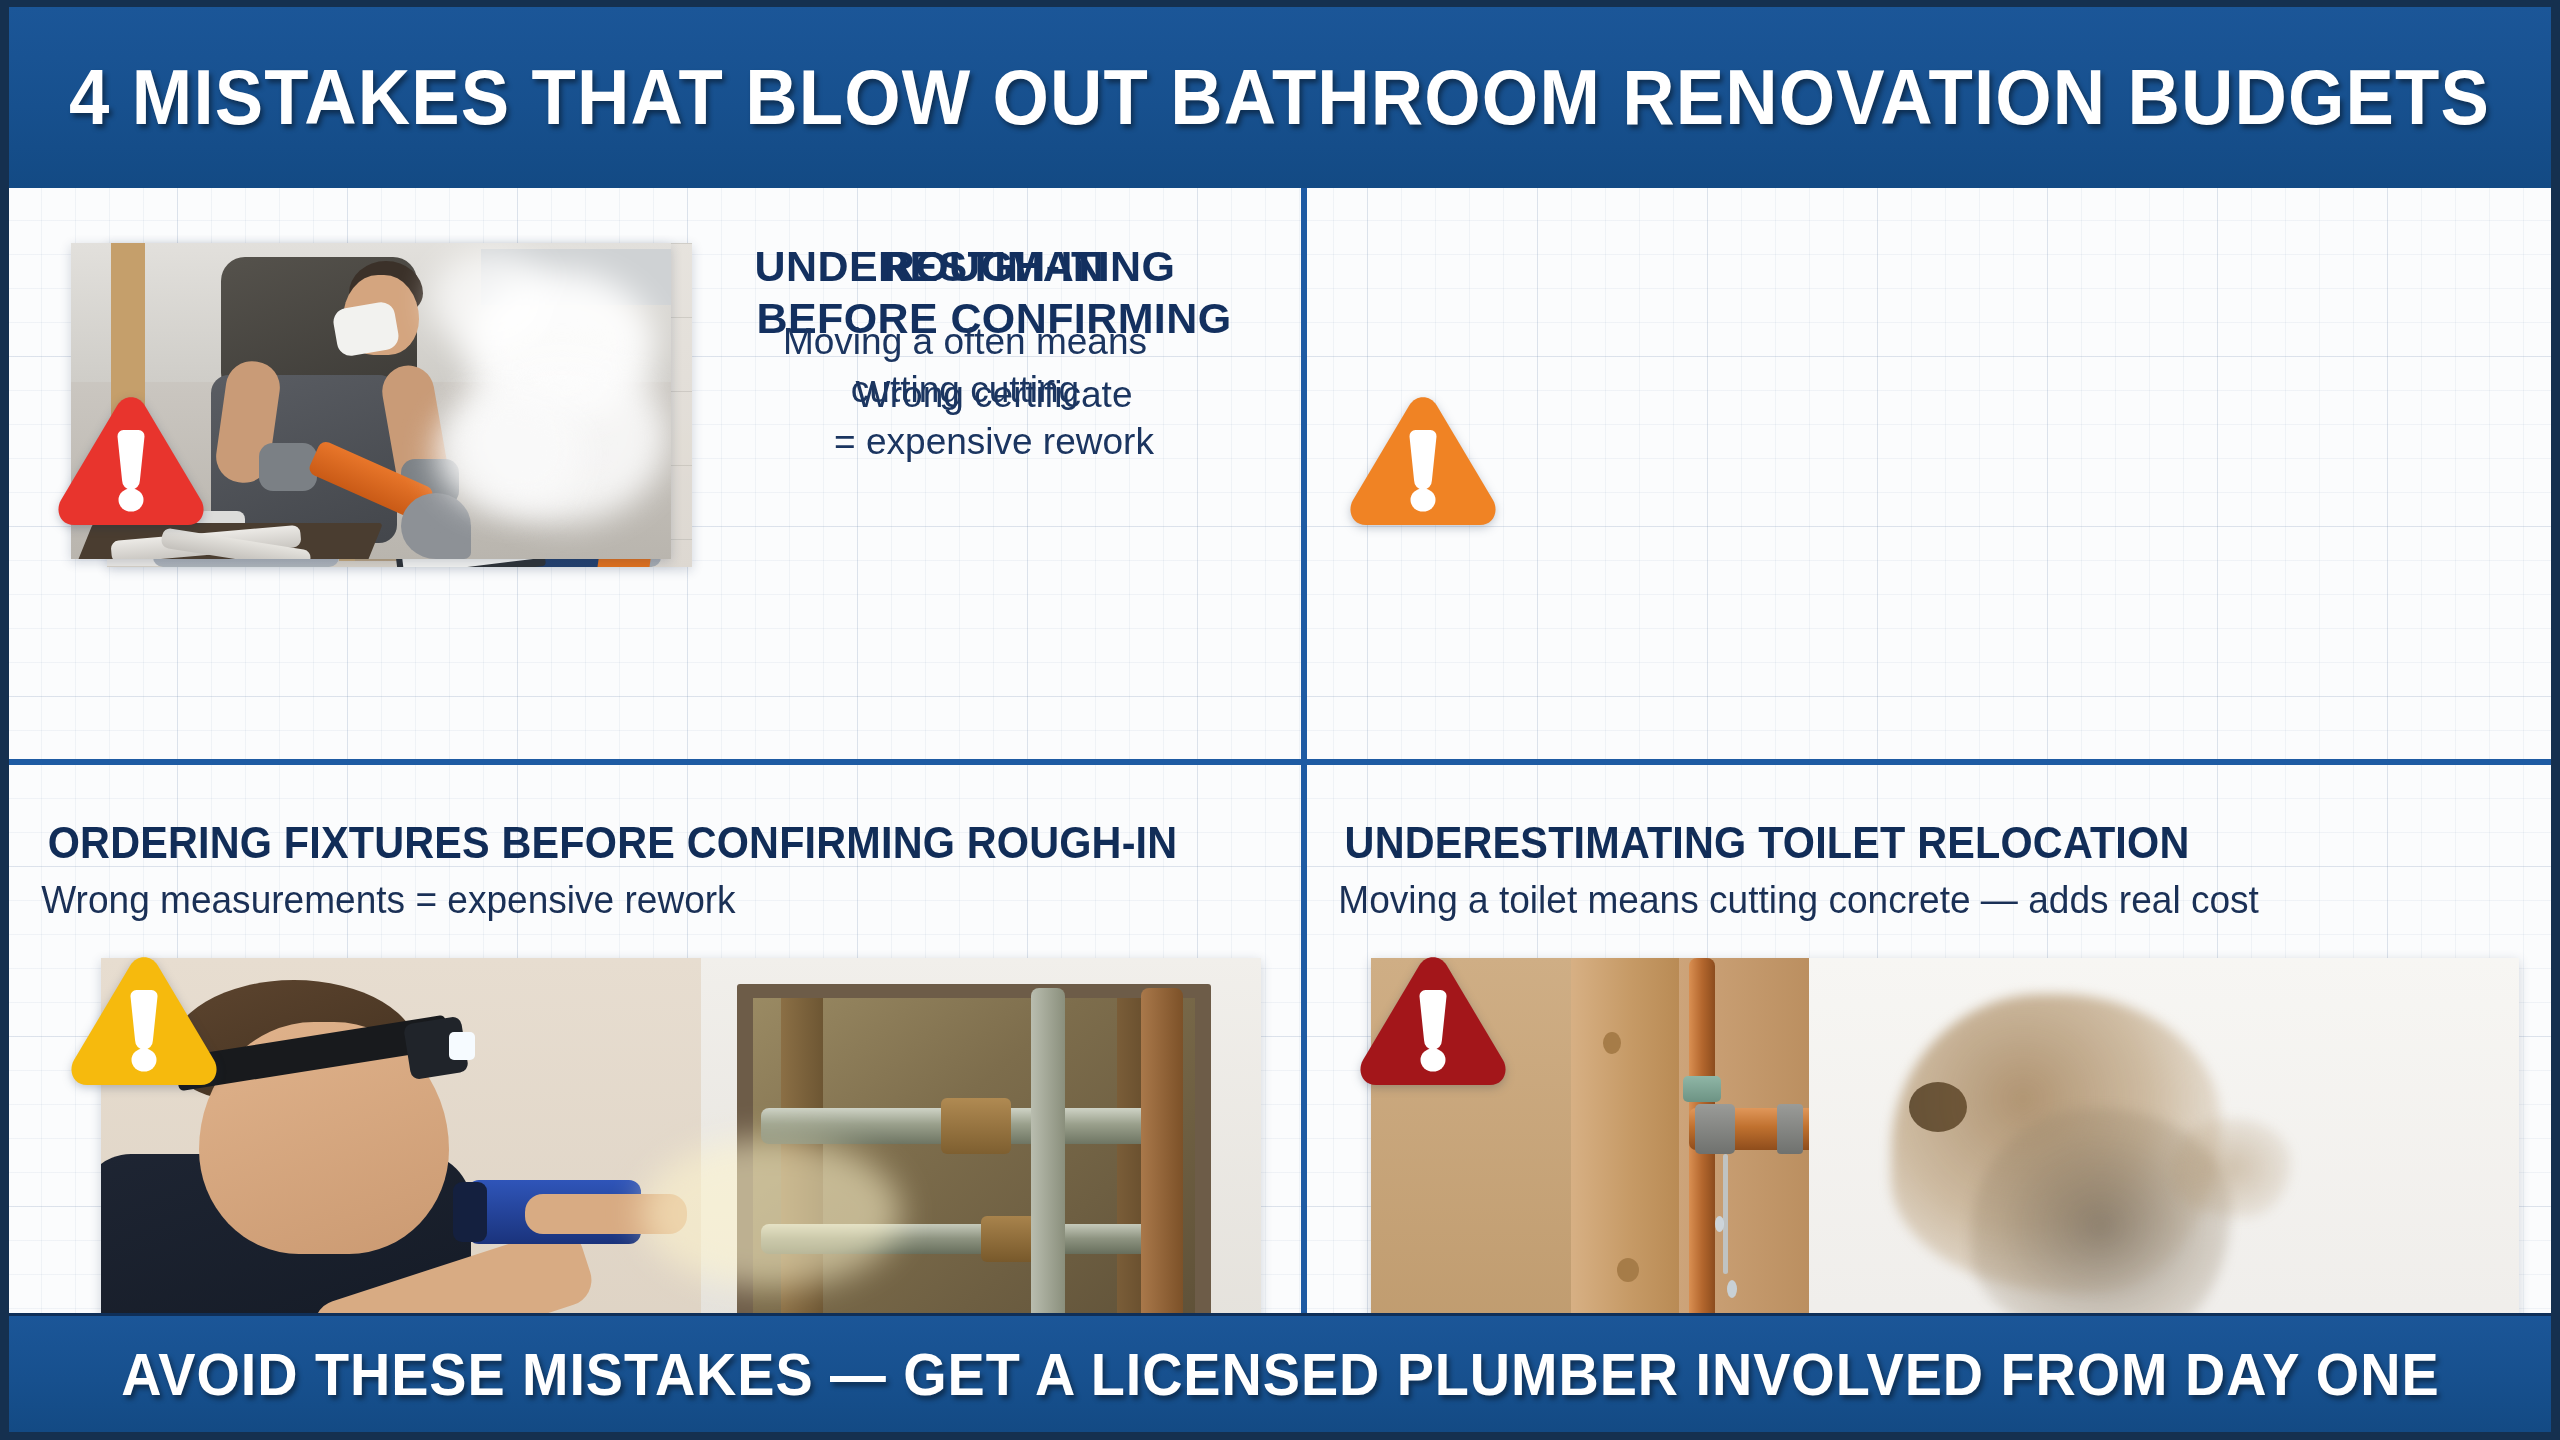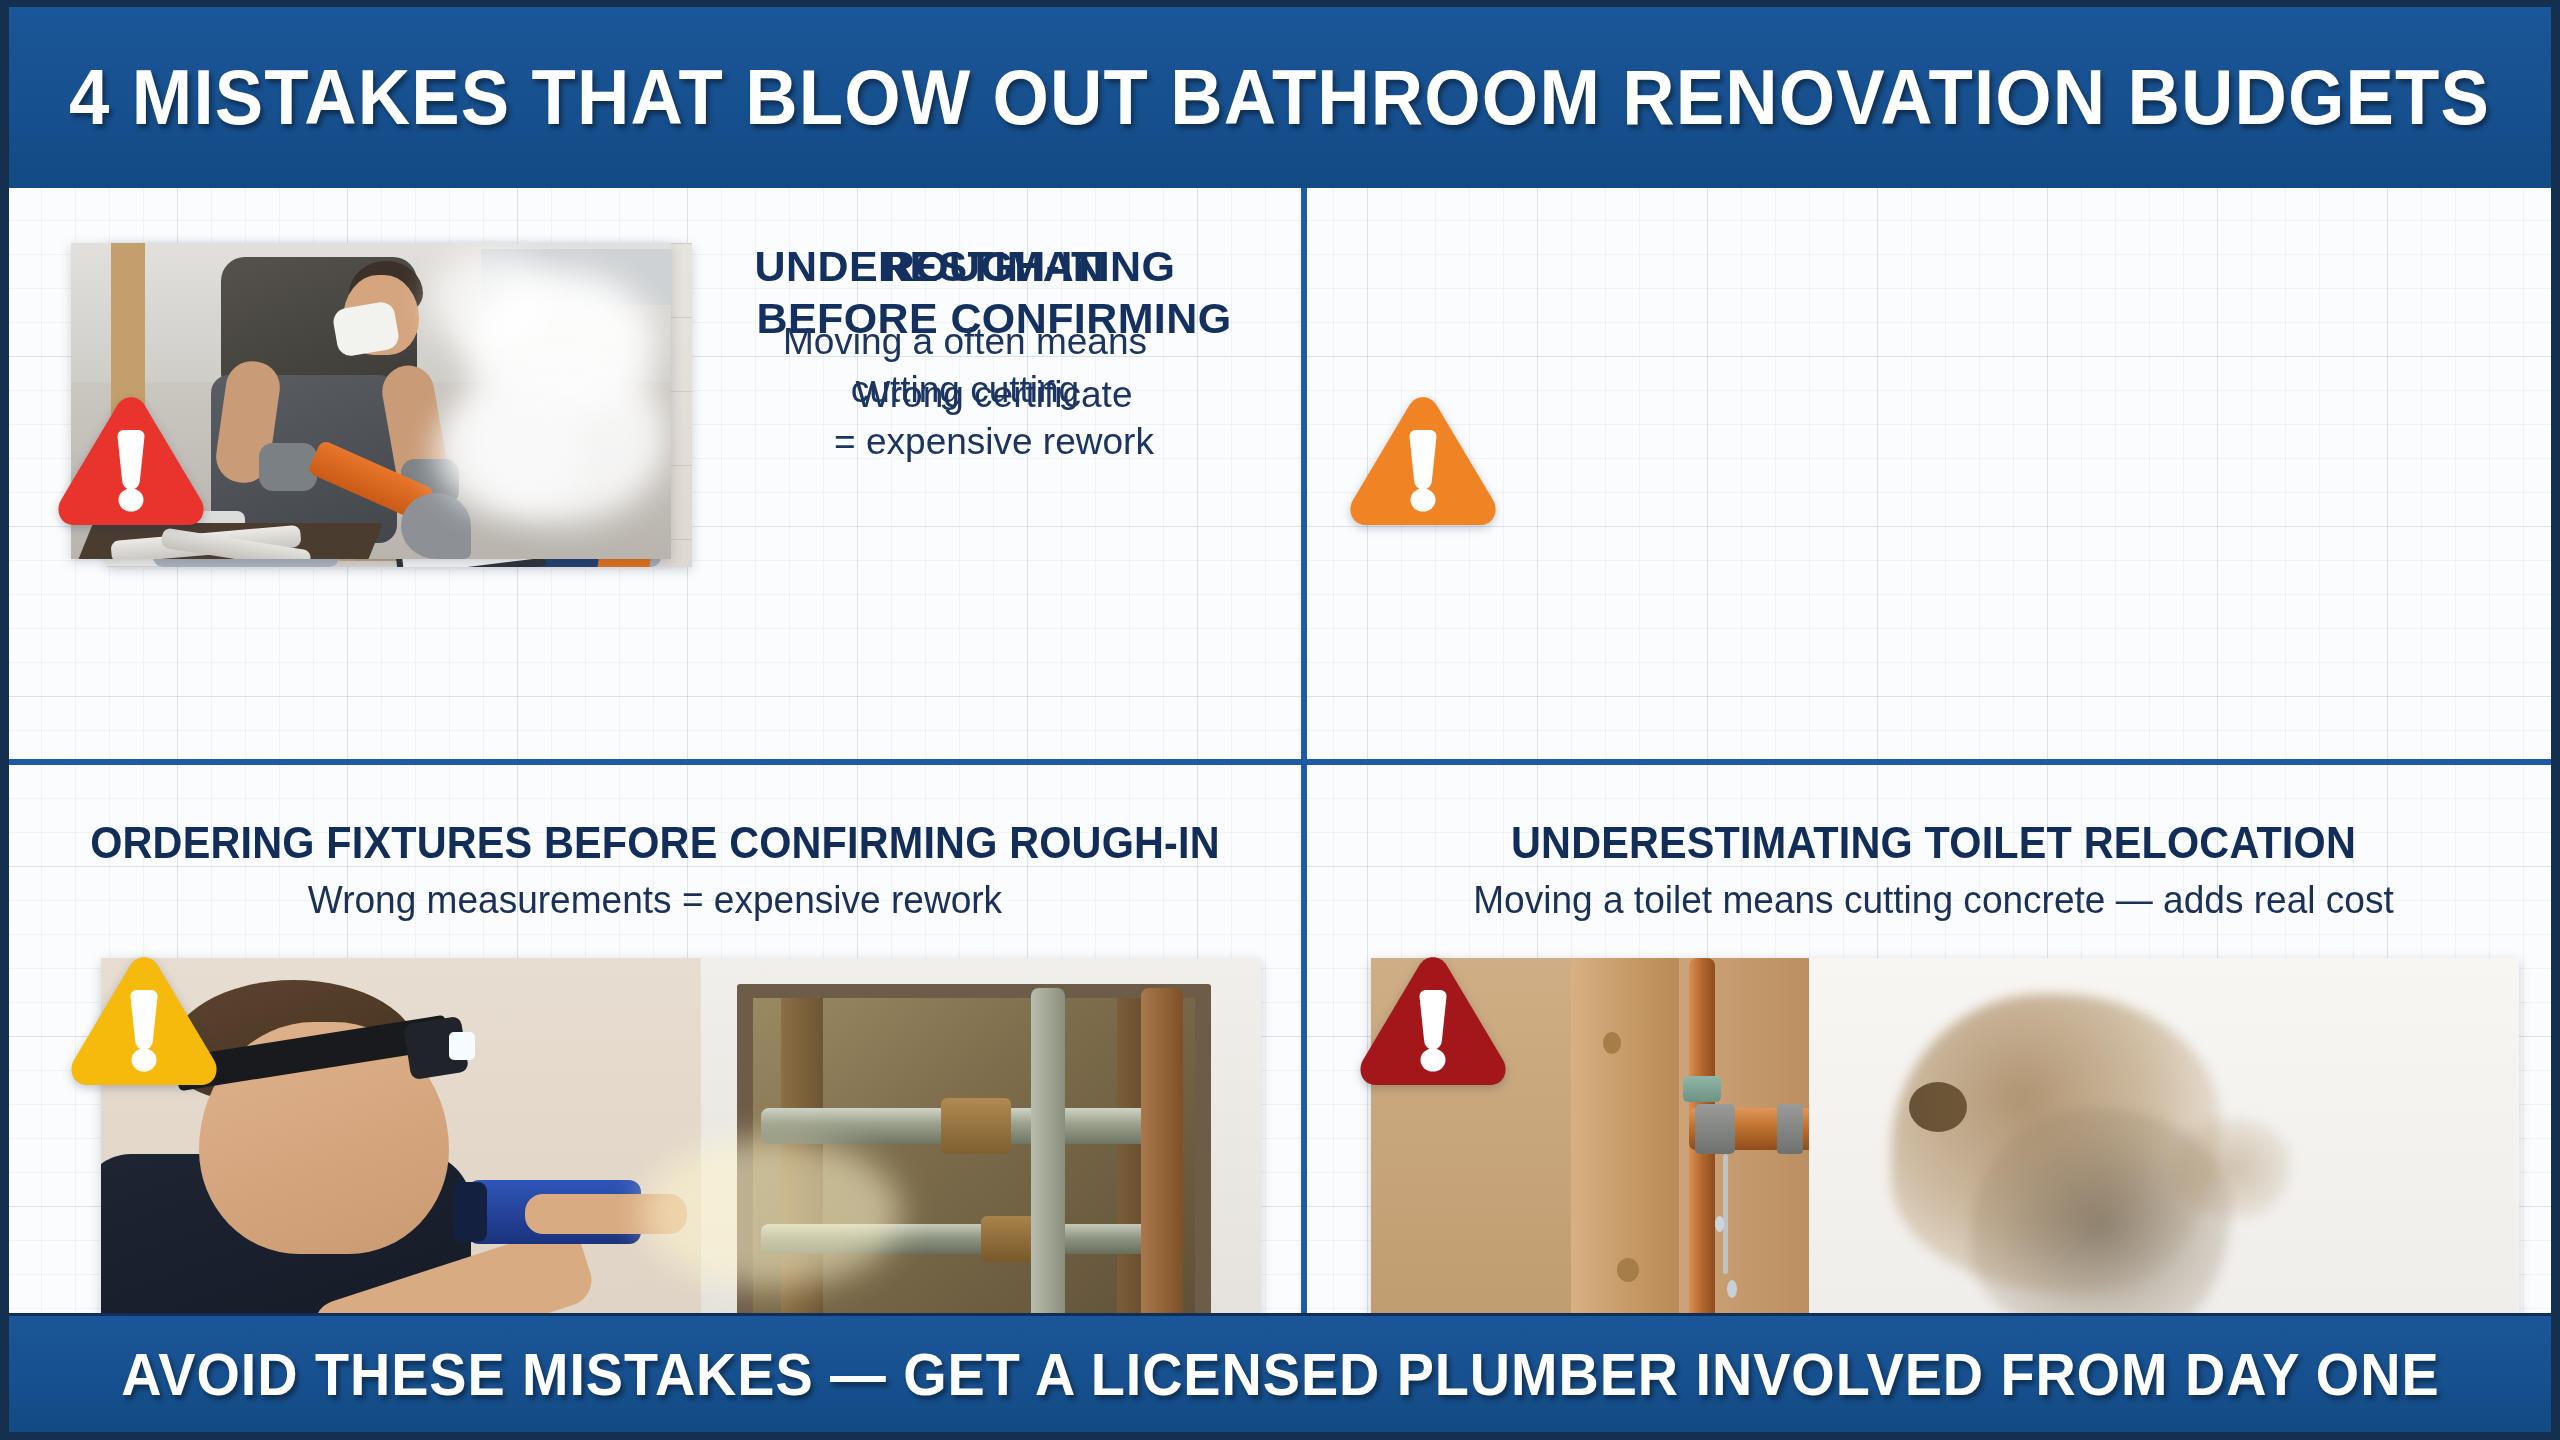--- a/index.html
+++ b/index.html
@@ -94,21 +94,21 @@
   .mistake-sub{
     font-size:37px;
     line-height:1.28;
     color:#1b3560;
     margin:0;
     font-weight:normal;
   }
 
   
   .caption{
-    position:absolute;left:0;right:0;text-align:center;color:#13305f;
+    position:absolute;left:0;right:0;text-align:left;color:#13305f;
   }
   #caption-tl{top:630px;}
   #caption-tr{top:630px;}
   #caption-bl{top:1188px;}
   #caption-br{top:1188px;}
 
   .caption-title{
     font-weight:bold;font-size:44px;letter-spacing:.2px;
     transform:scaleX(0.94);transform-origin:center;
     color:#112d58;margin:0 0 10px 0;white-space:nowrap;

